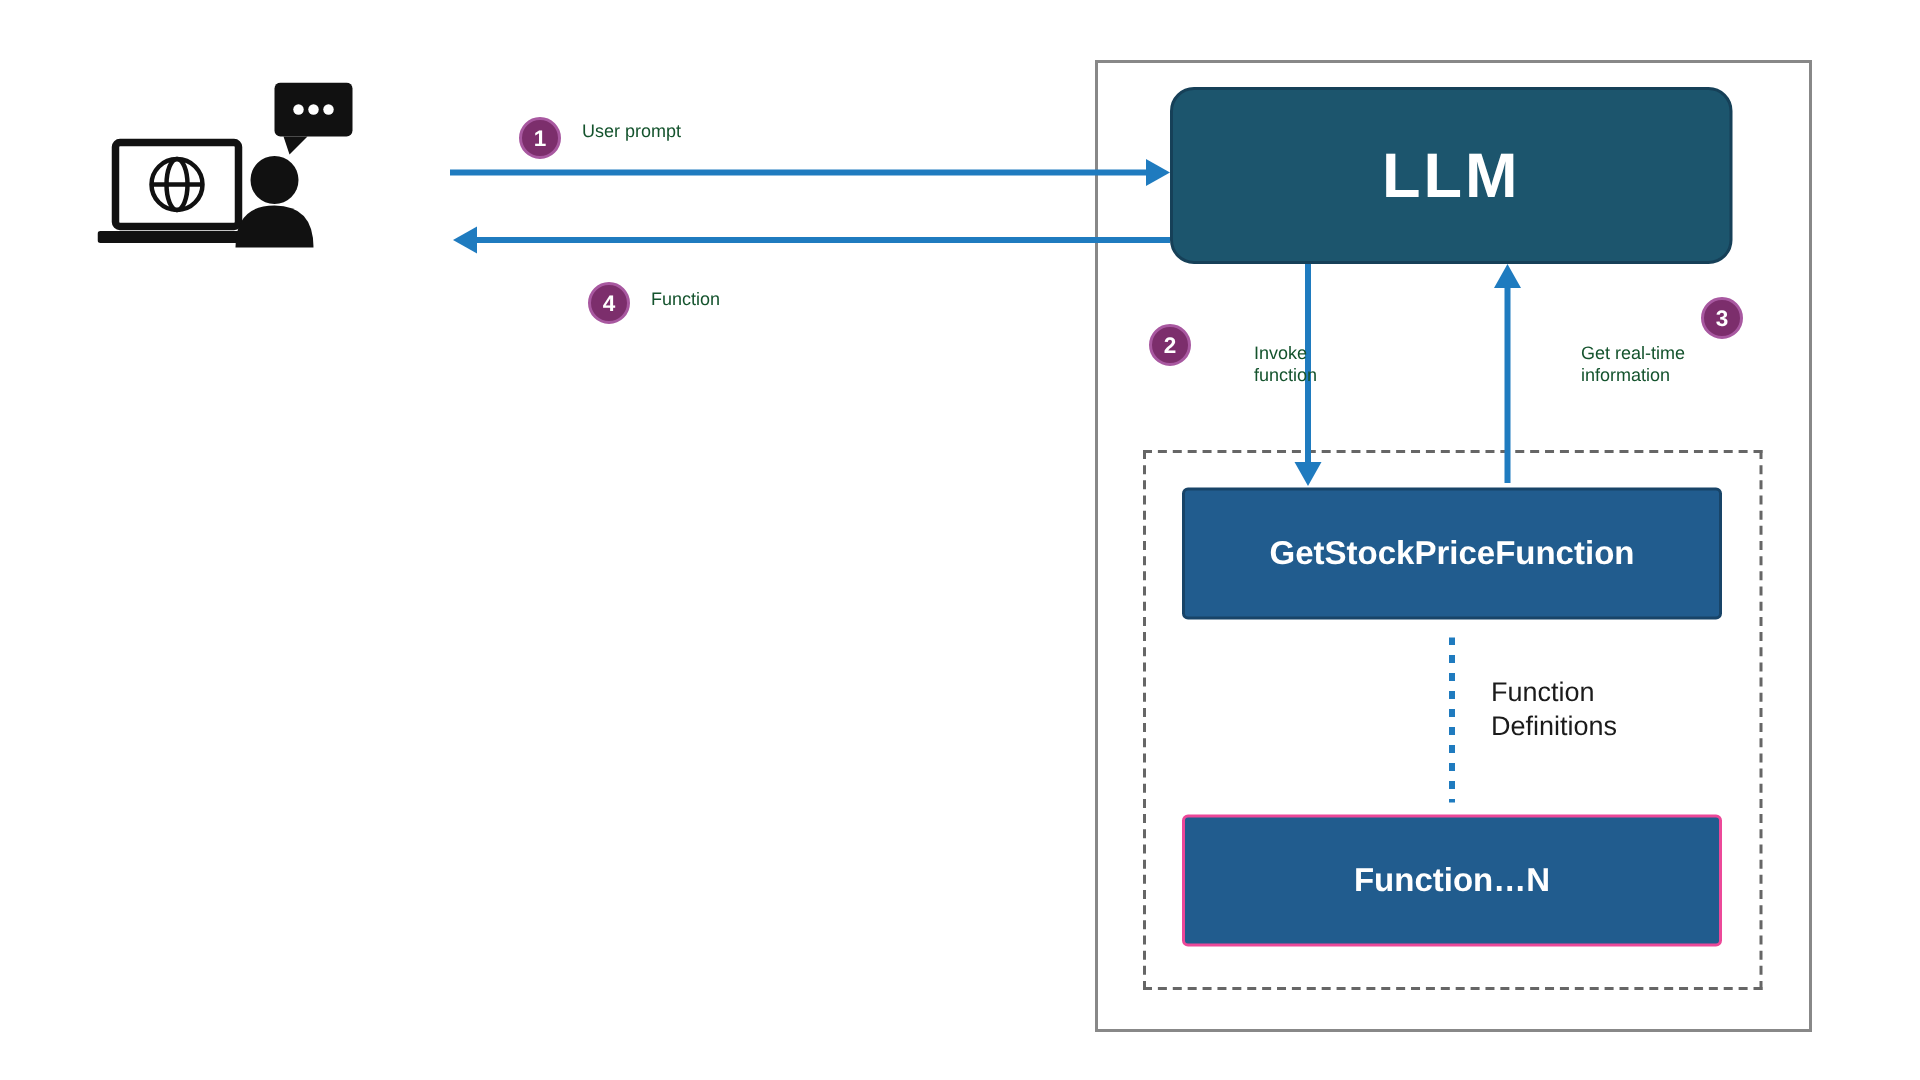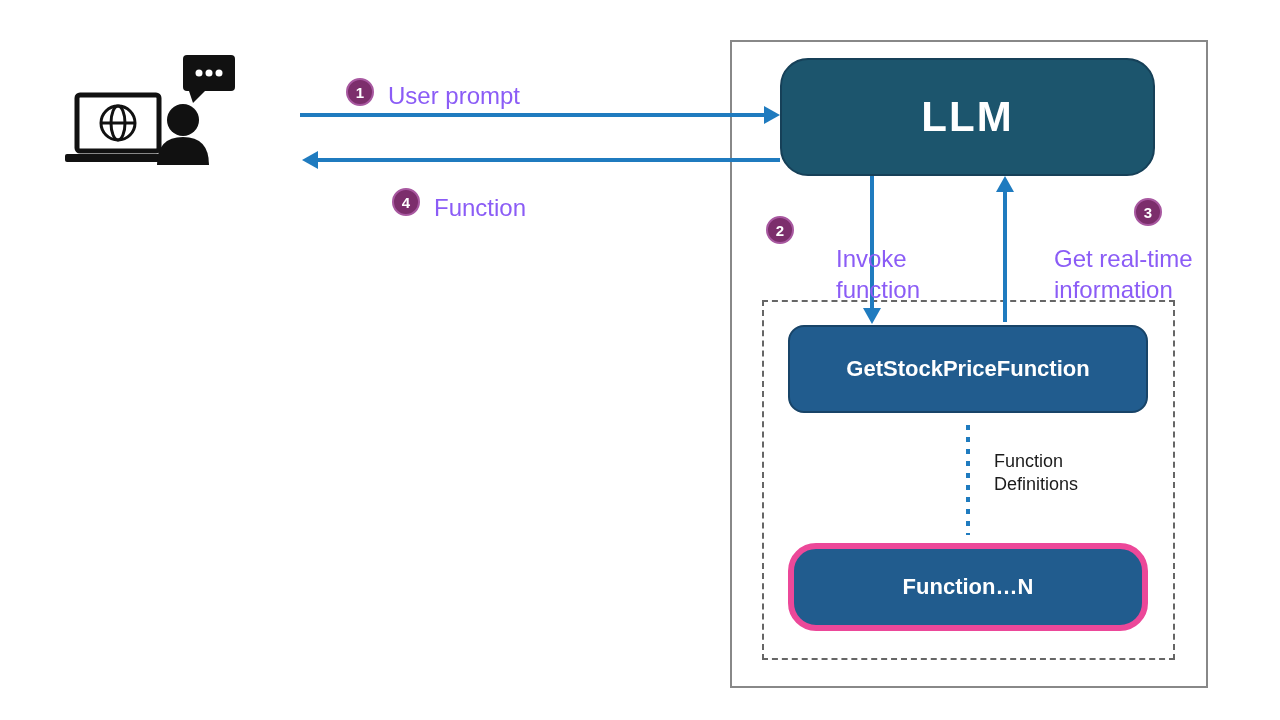--- a/index.html
+++ b/index.html
@@ -58,41 +58,41 @@
     }
     .arrowhead-up {
       position: absolute;
       width: 0; height: 0;
       border-left: 9px solid transparent;
       border-right: 9px solid transparent;
       border-bottom: 16px solid #1F7BBF;
     }
     .label {
       position: absolute;
-      font-size: 24px;
-      color: #8b5cf6;
+      font-size: 12px;
+      color: #14532d;
       line-height: 1.3;
     }
     .outer-box {
       position: absolute;
       border: 2px solid #888;
       left: 730px;
       top: 40px;
       width: 478px;
       height: 648px;
     }
     .llm-box {
       position: absolute;
       left: 780px;
       top: 58px;
       width: 375px;
       height: 118px;
       background: #1C556D;
       border: 2px solid #164058;
-      border-radius: 28px;
+      border-radius: 16px;
       color: #fff;
       font-weight: bold;
       font-size: 42px;
       display: flex;
       align-items: center;
       justify-content: center;
       letter-spacing: 2px;
     }
     .fn-box-dashed {
       position: absolute;
@@ -103,37 +103,37 @@
       border: 2px dashed #666;
     }
     .fn-box-1 {
       position: absolute;
       left: 788px;
       top: 325px;
       width: 360px;
       height: 88px;
       background: #215C8E;
       border: 2px solid #184468;
-      border-radius: 16px;
+      border-radius: 4px;
       color: #fff;
       font-weight: bold;
       font-size: 22px;
       display: flex;
       align-items: center;
       justify-content: center;
     }
     .fn-box-2 {
       position: absolute;
       left: 788px;
       top: 543px;
       width: 360px;
       height: 88px;
       background: #215C8E;
-      border: 6px solid #ec4899;
-      border-radius: 28px;
+      border: 2px solid #ec4899;
+      border-radius: 4px;
       color: #fff;
       font-weight: bold;
       font-size: 22px;
       display: flex;
       align-items: center;
       justify-content: center;
     }
     .vdots {
       position: absolute;
       left: 966px;

